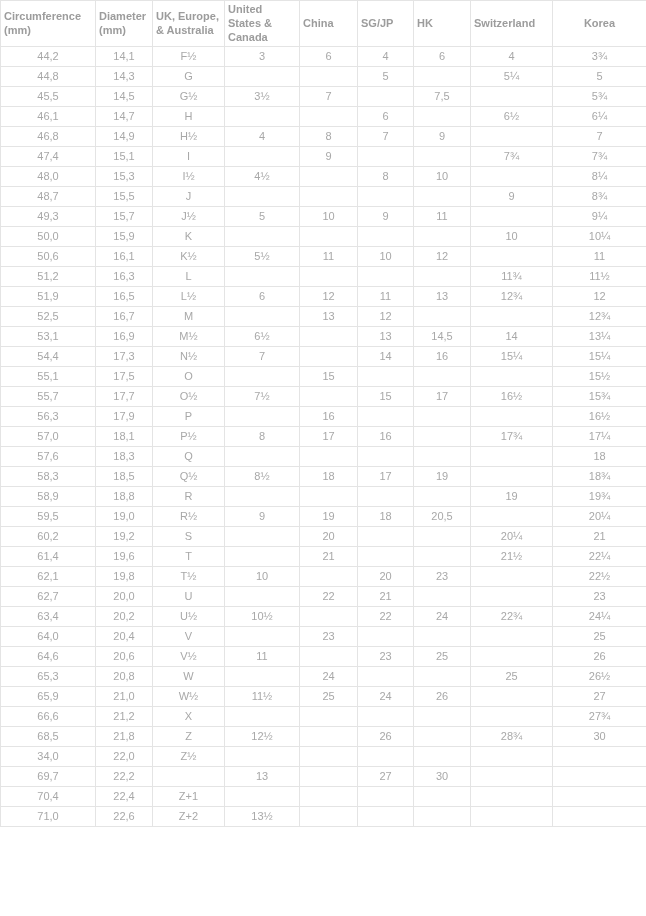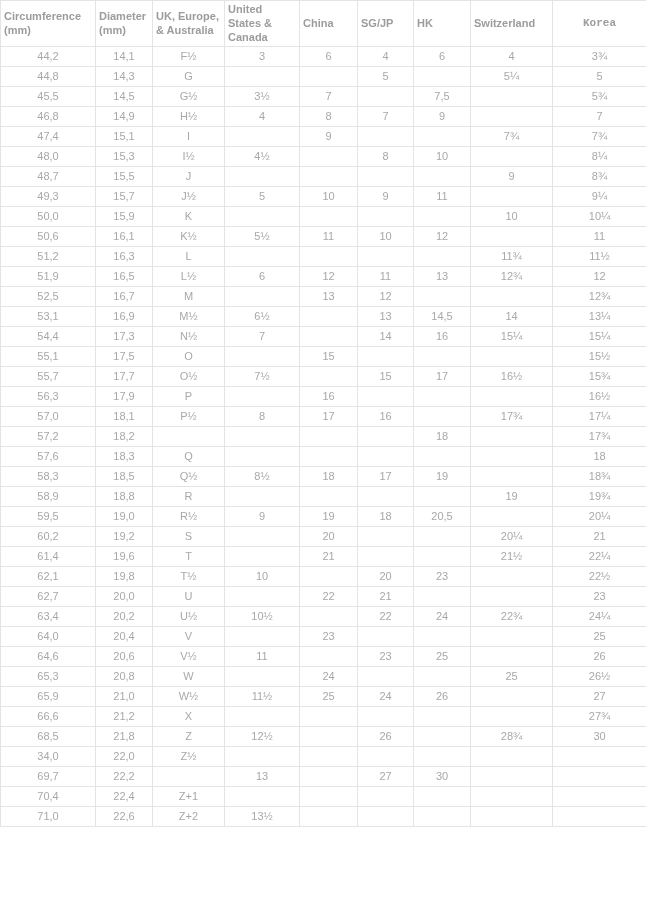--- a/index.html
+++ b/index.html
@@ -25,21 +25,20 @@
     font-weight: bold;
     text-align: left;
     vertical-align: middle;
     padding: 2px 3px;
     height: 31px;
     color: #9c9c9c;
     line-height: 1.25;
   }
   table.ring-table th.center {
     text-align: center;
-    font-family: Liberation Mono, monospace;
   }
   table.ring-table td {
     text-align: center;
     vertical-align: middle;
     height: 19px;
     padding: 0 2px;
     line-height: 1;
   }
   col.c0 { width: 95px; }
   col.c1 { width: 57px; }
@@ -107,20 +106,31 @@
         <td>14,5</td>
         <td>G½</td>
         <td>3½</td>
         <td>7</td>
         <td></td>
         <td>7,5</td>
         <td></td>
         <td>5¾</td>
       </tr>
       <tr>
+        <td>46,1</td>
+        <td>14,7</td>
+        <td>H</td>
+        <td></td>
+        <td></td>
+        <td>6</td>
+        <td></td>
+        <td>6½</td>
+        <td>6¼</td>
+      </tr>
+      <tr>
         <td>46,8</td>
         <td>14,9</td>
         <td>H½</td>
         <td>4</td>
         <td>8</td>
         <td>7</td>
         <td>9</td>
         <td></td>
         <td>7</td>
       </tr>
@@ -283,31 +293,20 @@
         <td>18,1</td>
         <td>P½</td>
         <td>8</td>
         <td>17</td>
         <td>16</td>
         <td></td>
         <td>17¾</td>
         <td>17¼</td>
       </tr>
       <tr>
-        <td>57,2</td>
-        <td>18,2</td>
-        <td></td>
-        <td></td>
-        <td></td>
-        <td></td>
-        <td>18</td>
-        <td></td>
-        <td>17¾</td>
-      </tr>
-      <tr>
         <td>57,6</td>
         <td>18,3</td>
         <td>Q</td>
         <td></td>
         <td></td>
         <td></td>
         <td></td>
         <td></td>
         <td>18</td>
       </tr>

